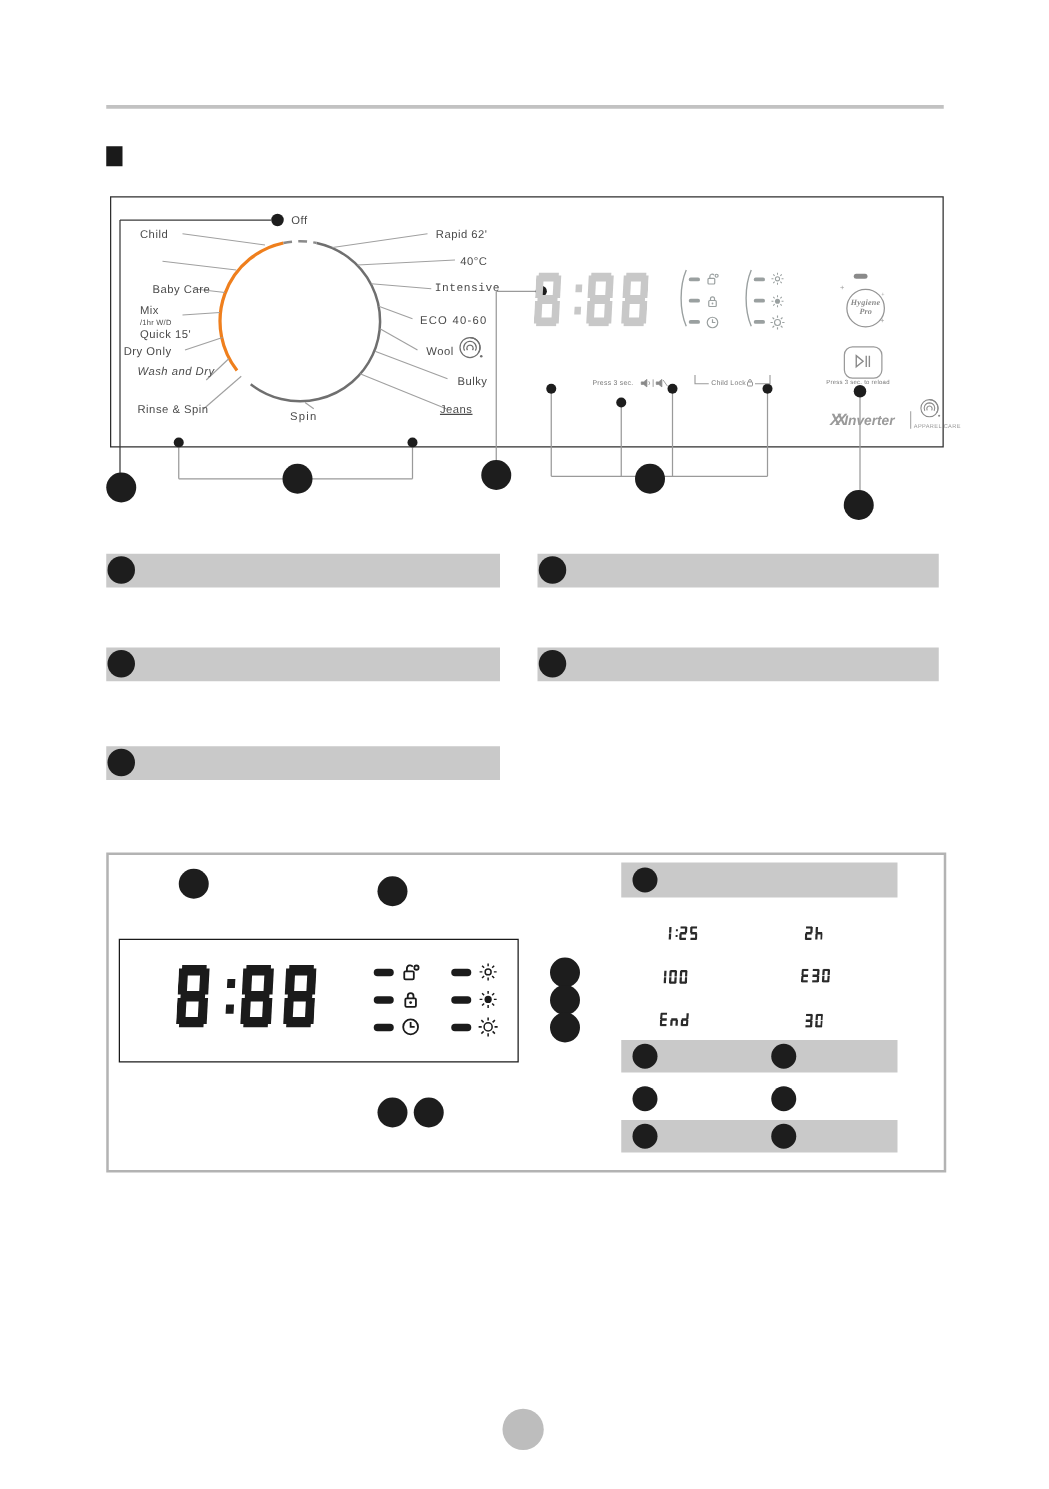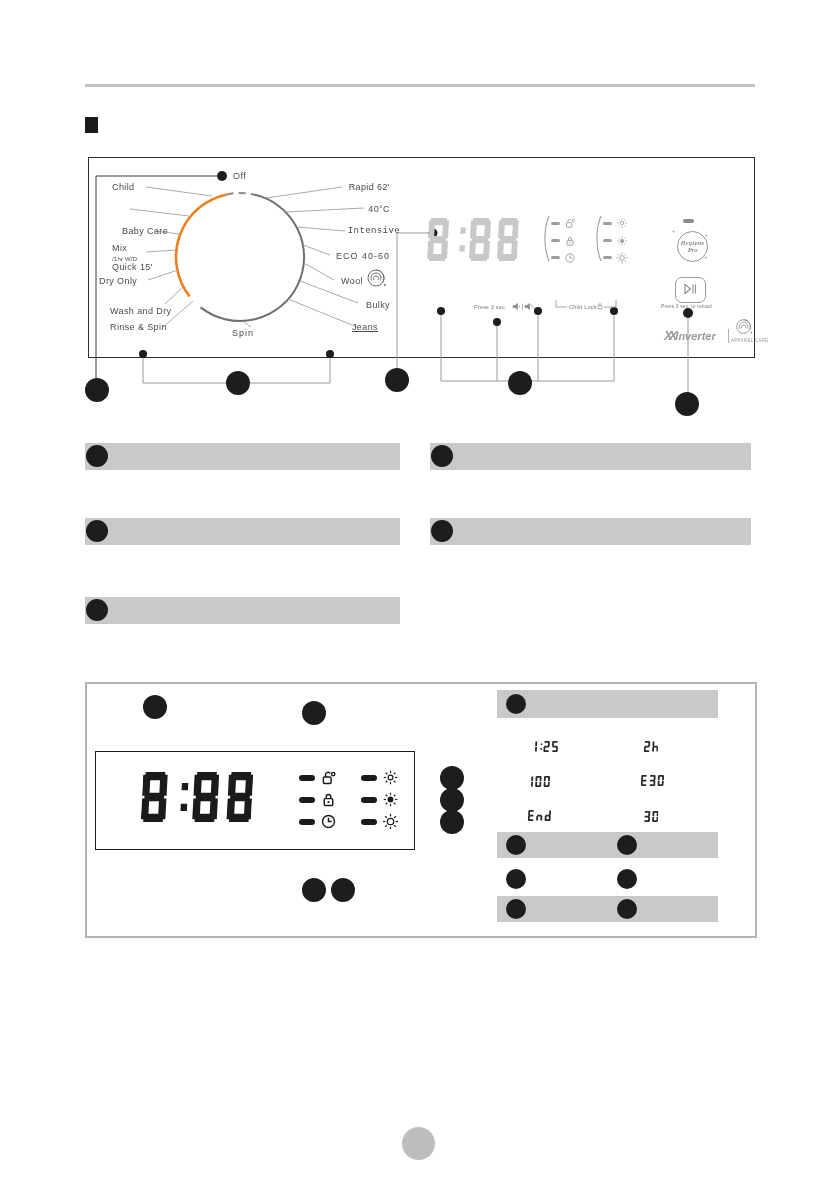--- a/index.html
+++ b/index.html
@@ -135,21 +135,21 @@
     <line x1="467" y1="692" x2="467" y2="926" stroke="#b5b5b5" stroke-width="1.6" stroke-dasharray="6 5"></line>
   </svg>
 
   <div class="abs dial-label" style="left:233px;top:171px;">Off</div>
   <div class="abs dial-label" style="left:112px;top:182px;">Child</div>
   <div class="abs dial-label" style="left:112px;top:222px;margin-top:21px;">Mix</div>
   <div class="abs dial-label" style="left:122px;top:226px;">Baby Care</div>
   <div class="abs dial-label" style="left:112px;top:246px;margin-top:16px;">Quick 15'</div>
   <div class="abs sub" style="left:112px;top:256px;">/1hr W/D</div>
   <div class="abs dial-label" style="left:99px;top:276px;">Dry Only</div>
-  <div class="abs dial-label" style="left:110px;top:306px;">Wash and Dry</div>
+  <div class="abs dial-label" style="left:110px;top:292px;font-style:italic;">Wash and Dry</div>
   <div class="abs dial-label" style="left:110px;top:322px;">Rinse &amp; Spin</div>
   <div class="abs dial-label" style="left:232px;top:328px;letter-spacing:1px;">Spin</div>
   <div class="abs dial-label r" style="left:310px;top:182px;width:80px;">Rapid 62'</div>
   <div class="abs dial-label r" style="left:310px;top:204px;width:80px;">40°C</div>
   <div class="abs dial-label r" style="left:320px;top:226px;width:80px;font-family:Liberation Mono, monospace;">Intensive</div>
   <div class="abs dial-label r" style="left:310px;top:251px;width:80px;letter-spacing:1px;">ECO 40-60</div>
   <div class="abs dial-label r" style="left:285px;top:276px;width:78px;">Wool</div>
   <div class="abs dial-label r" style="left:310px;top:300px;width:80px;">Bulky</div>
   <div class="abs dial-label r" style="left:298px;top:322px;width:80px;text-decoration:underline;">Jeans</div>
 

